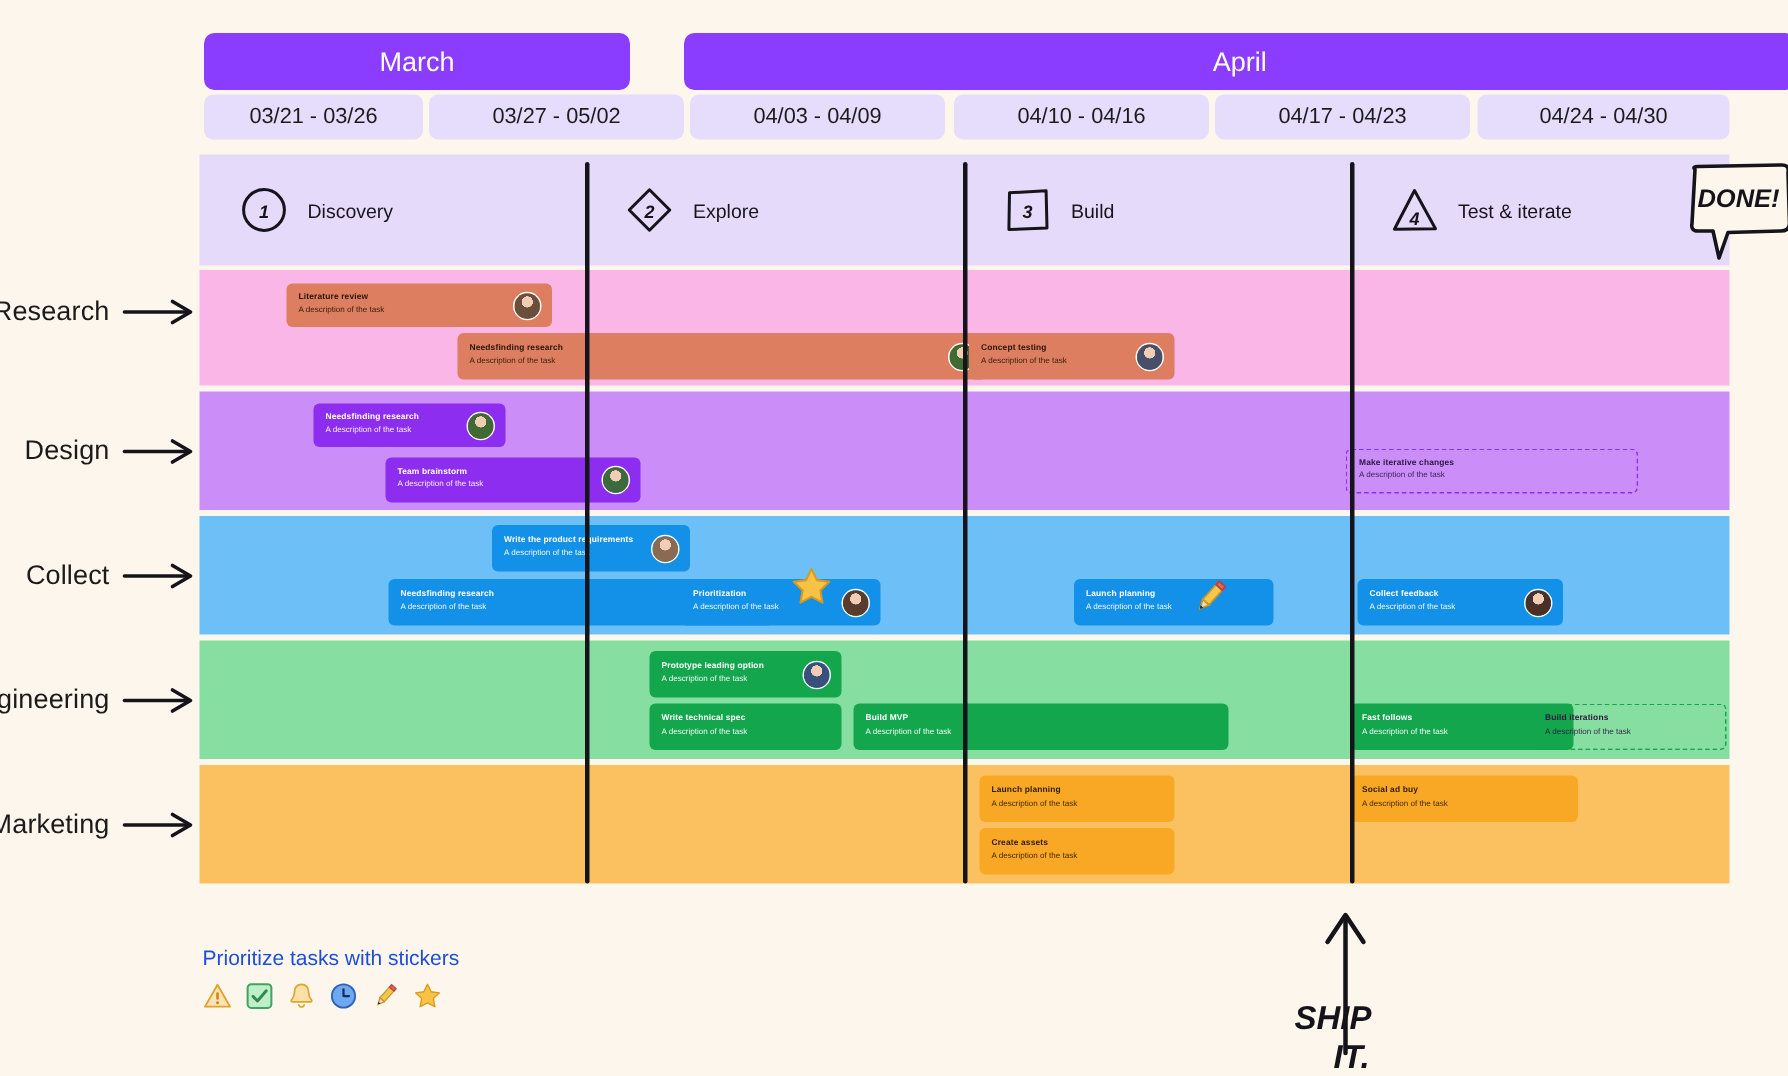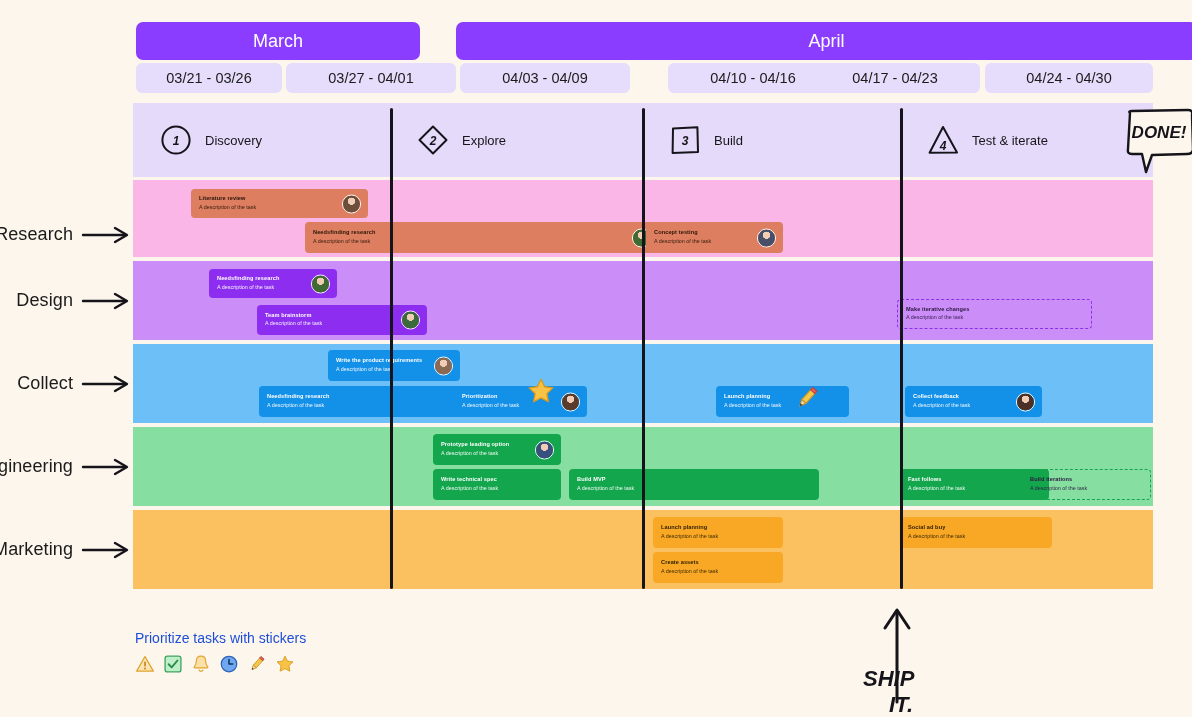--- a/index.html
+++ b/index.html
@@ -198,26 +198,26 @@
       <div class="month" style="left: 412px; width: 741px; margin-left: 44px;">
         <span>April</span>
       </div>
     </div>
 
   <div id="weeks-layer">
       <div class="week" style="left: 136px; width: 146px;">
         <span>03/21 - 03/26</span>
       </div>
       <div class="week" style="left: 286px; width: 170px;">
-        <span>03/27 - 04/01</span>
+        <span>03/27 - 05/02</span>
       </div>
       <div class="week" style="left: 460px; width: 170px;">
         <span>04/03 - 04/09</span>
       </div>
-      <div class="week" style="left: 668px; width: 170px;">
+      <div class="week" style="left: 636px; width: 170px;">
         <span>04/10 - 04/16</span>
       </div>
       <div class="week" style="left: 810px; width: 170px;">
         <span>04/17 - 04/23</span>
       </div>
       <div class="week" style="left: 985px; width: 168px;">
         <span>04/24 - 04/30</span>
       </div>
     </div>
 
@@ -248,21 +248,21 @@
           <span class="glyph"><svg width="34" height="34" viewBox="0 0 34 34">
               <path d="M17 4 L31 29.5 L3.6 29.8 Z" fill="none" stroke="#15141a" stroke-width="2" stroke-linejoin="round"></path>
     <text x="17" y="27" text-anchor="middle" font-family="'Liberation Sans',sans-serif" font-size="12" font-style="italic" font-weight="bold" fill="#15141a">4</text>
             </svg></span>
           <span class="name">Test &amp; iterate</span>
         </div>
       </div>
   </div>
 
   <div id="lanes-layer">
-      <div class="row-label" style="top: 196px; height: 77px;">
+      <div class="row-label" style="top: 169px; height: 77px;">
         <span class="txt">Research</span>
         <svg class="arrow" viewBox="0 0 52 22">
     <path d="M2 11 L44 11" stroke="#15141a" stroke-width="2.4" fill="none" stroke-linecap="round"></path>
     <path d="M34 4 L46 11 L34 18" stroke="#15141a" stroke-width="2.4" fill="none" stroke-linecap="round" stroke-linejoin="round"></path>
   </svg>
       </div>
       <div class="lane" style="top: 180px; height: 77px; background: rgb(251, 182, 232);">
         <div class="card" style="left: 58px; top: 9px; width: 177px; height: 29px; color: rgb(42, 20, 8); background: rgb(220, 126, 95);">
           <div class="t">Literature review</div>
           <div class="d">A description of the task</div>

